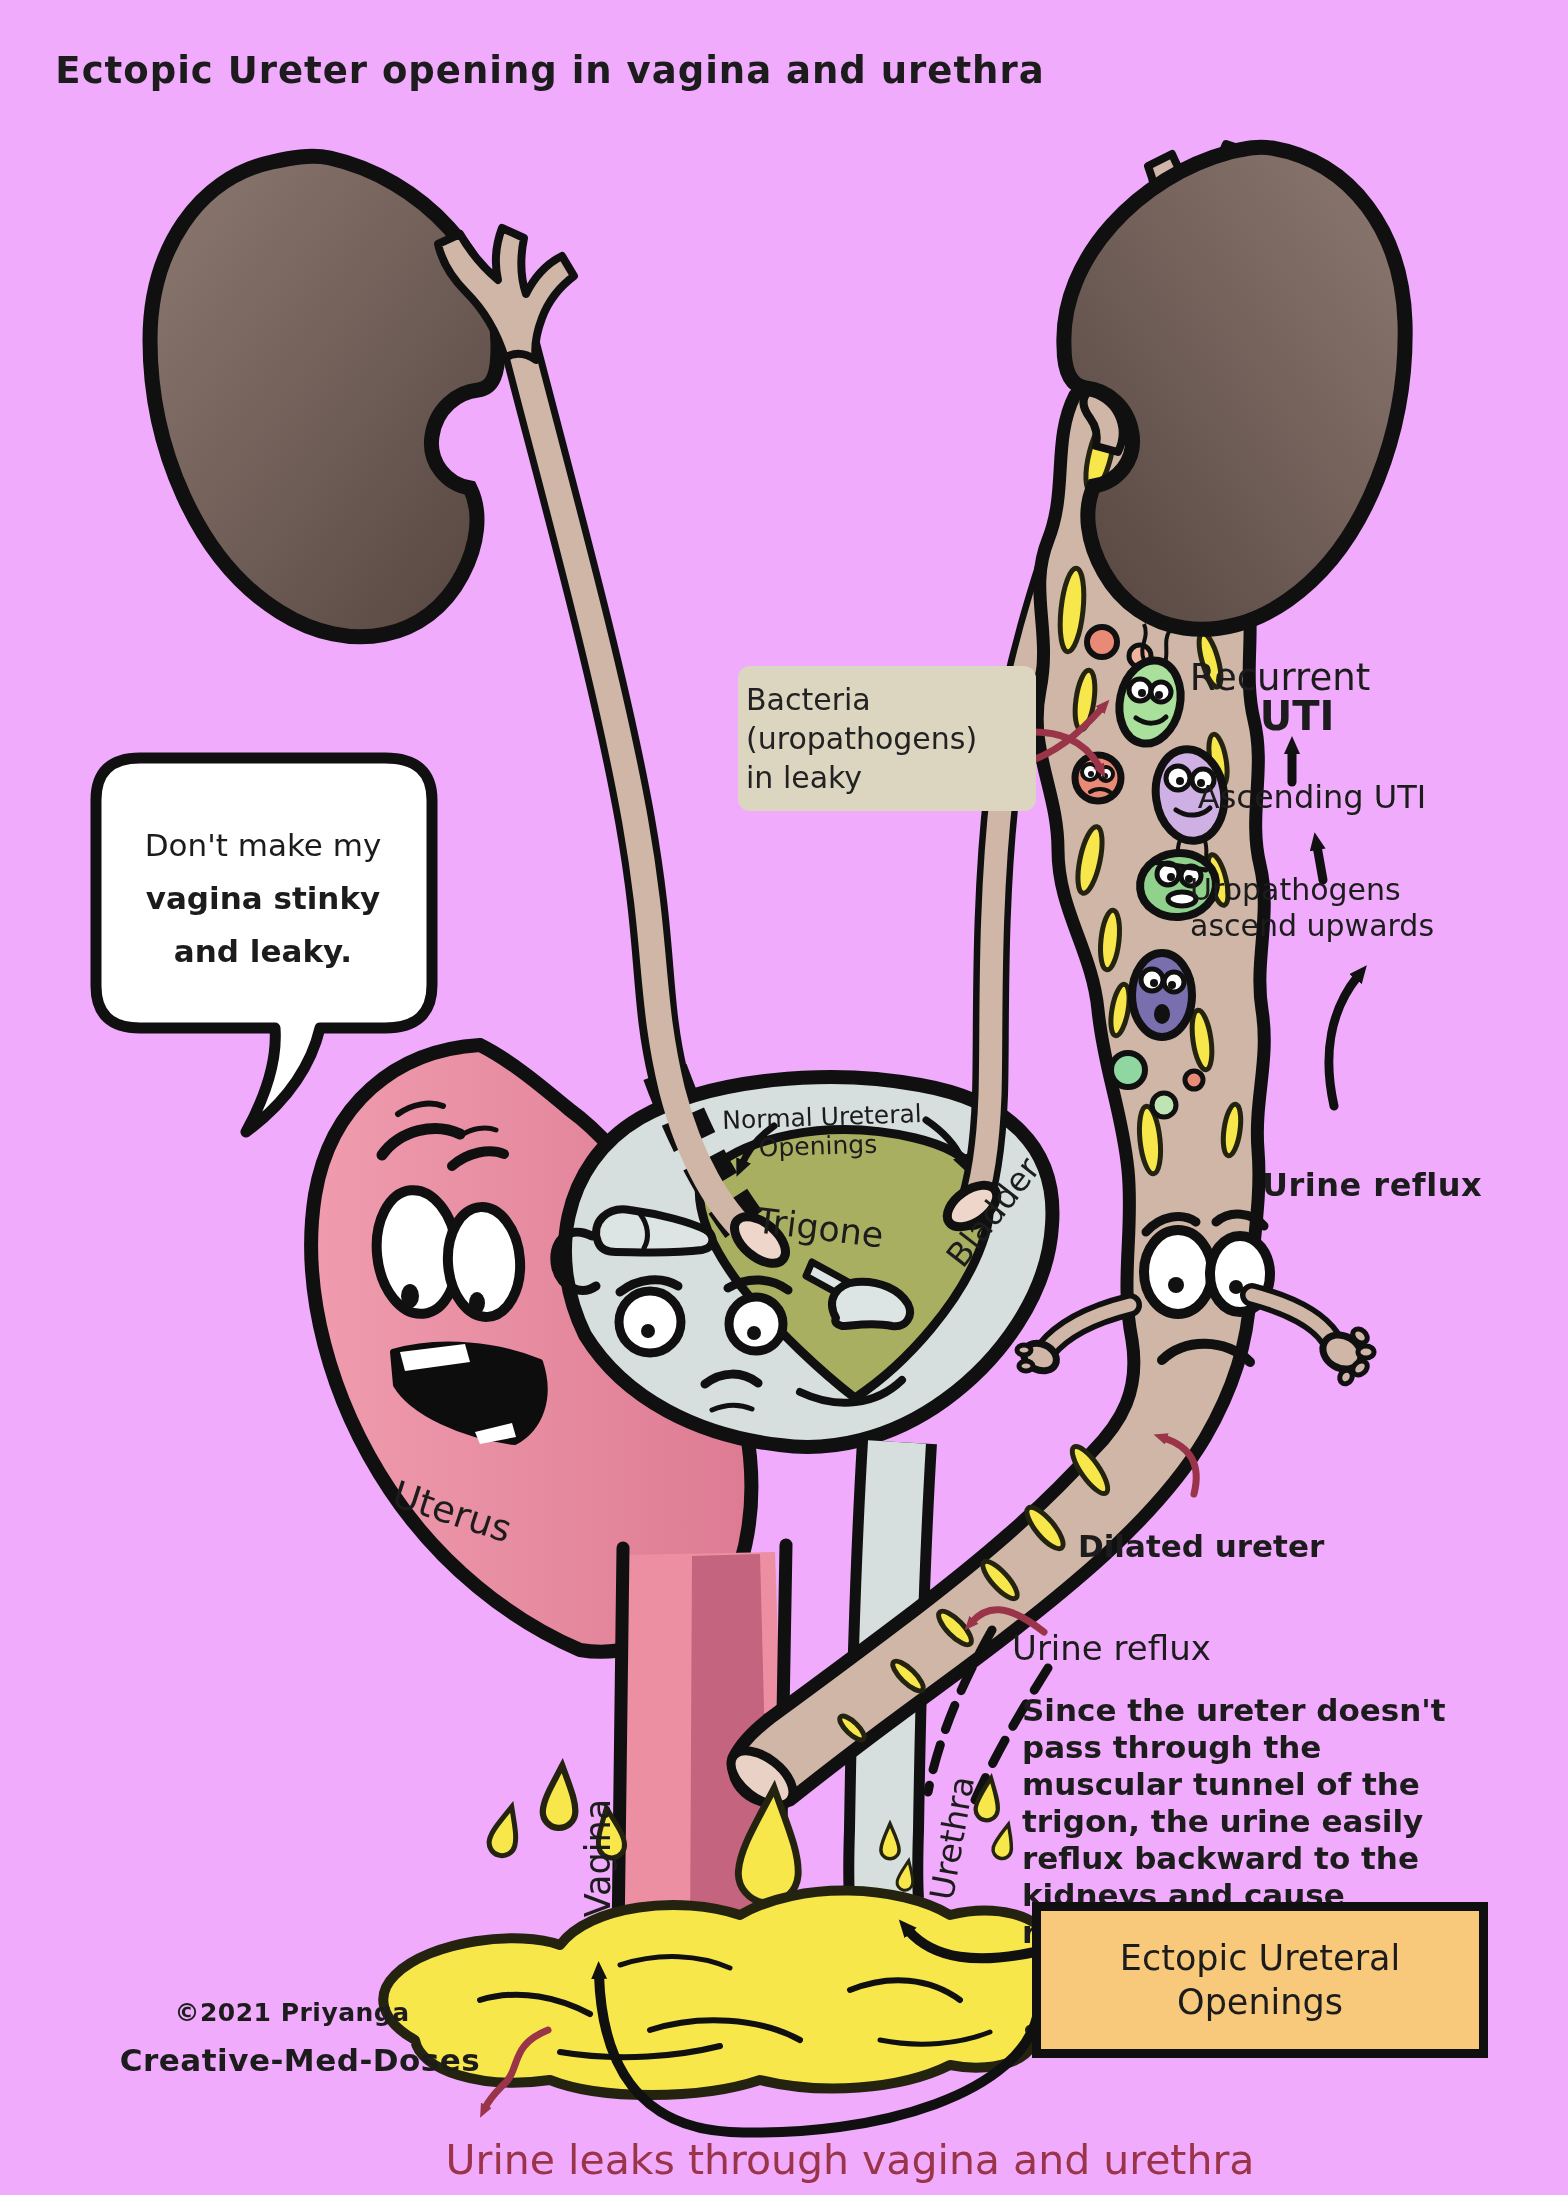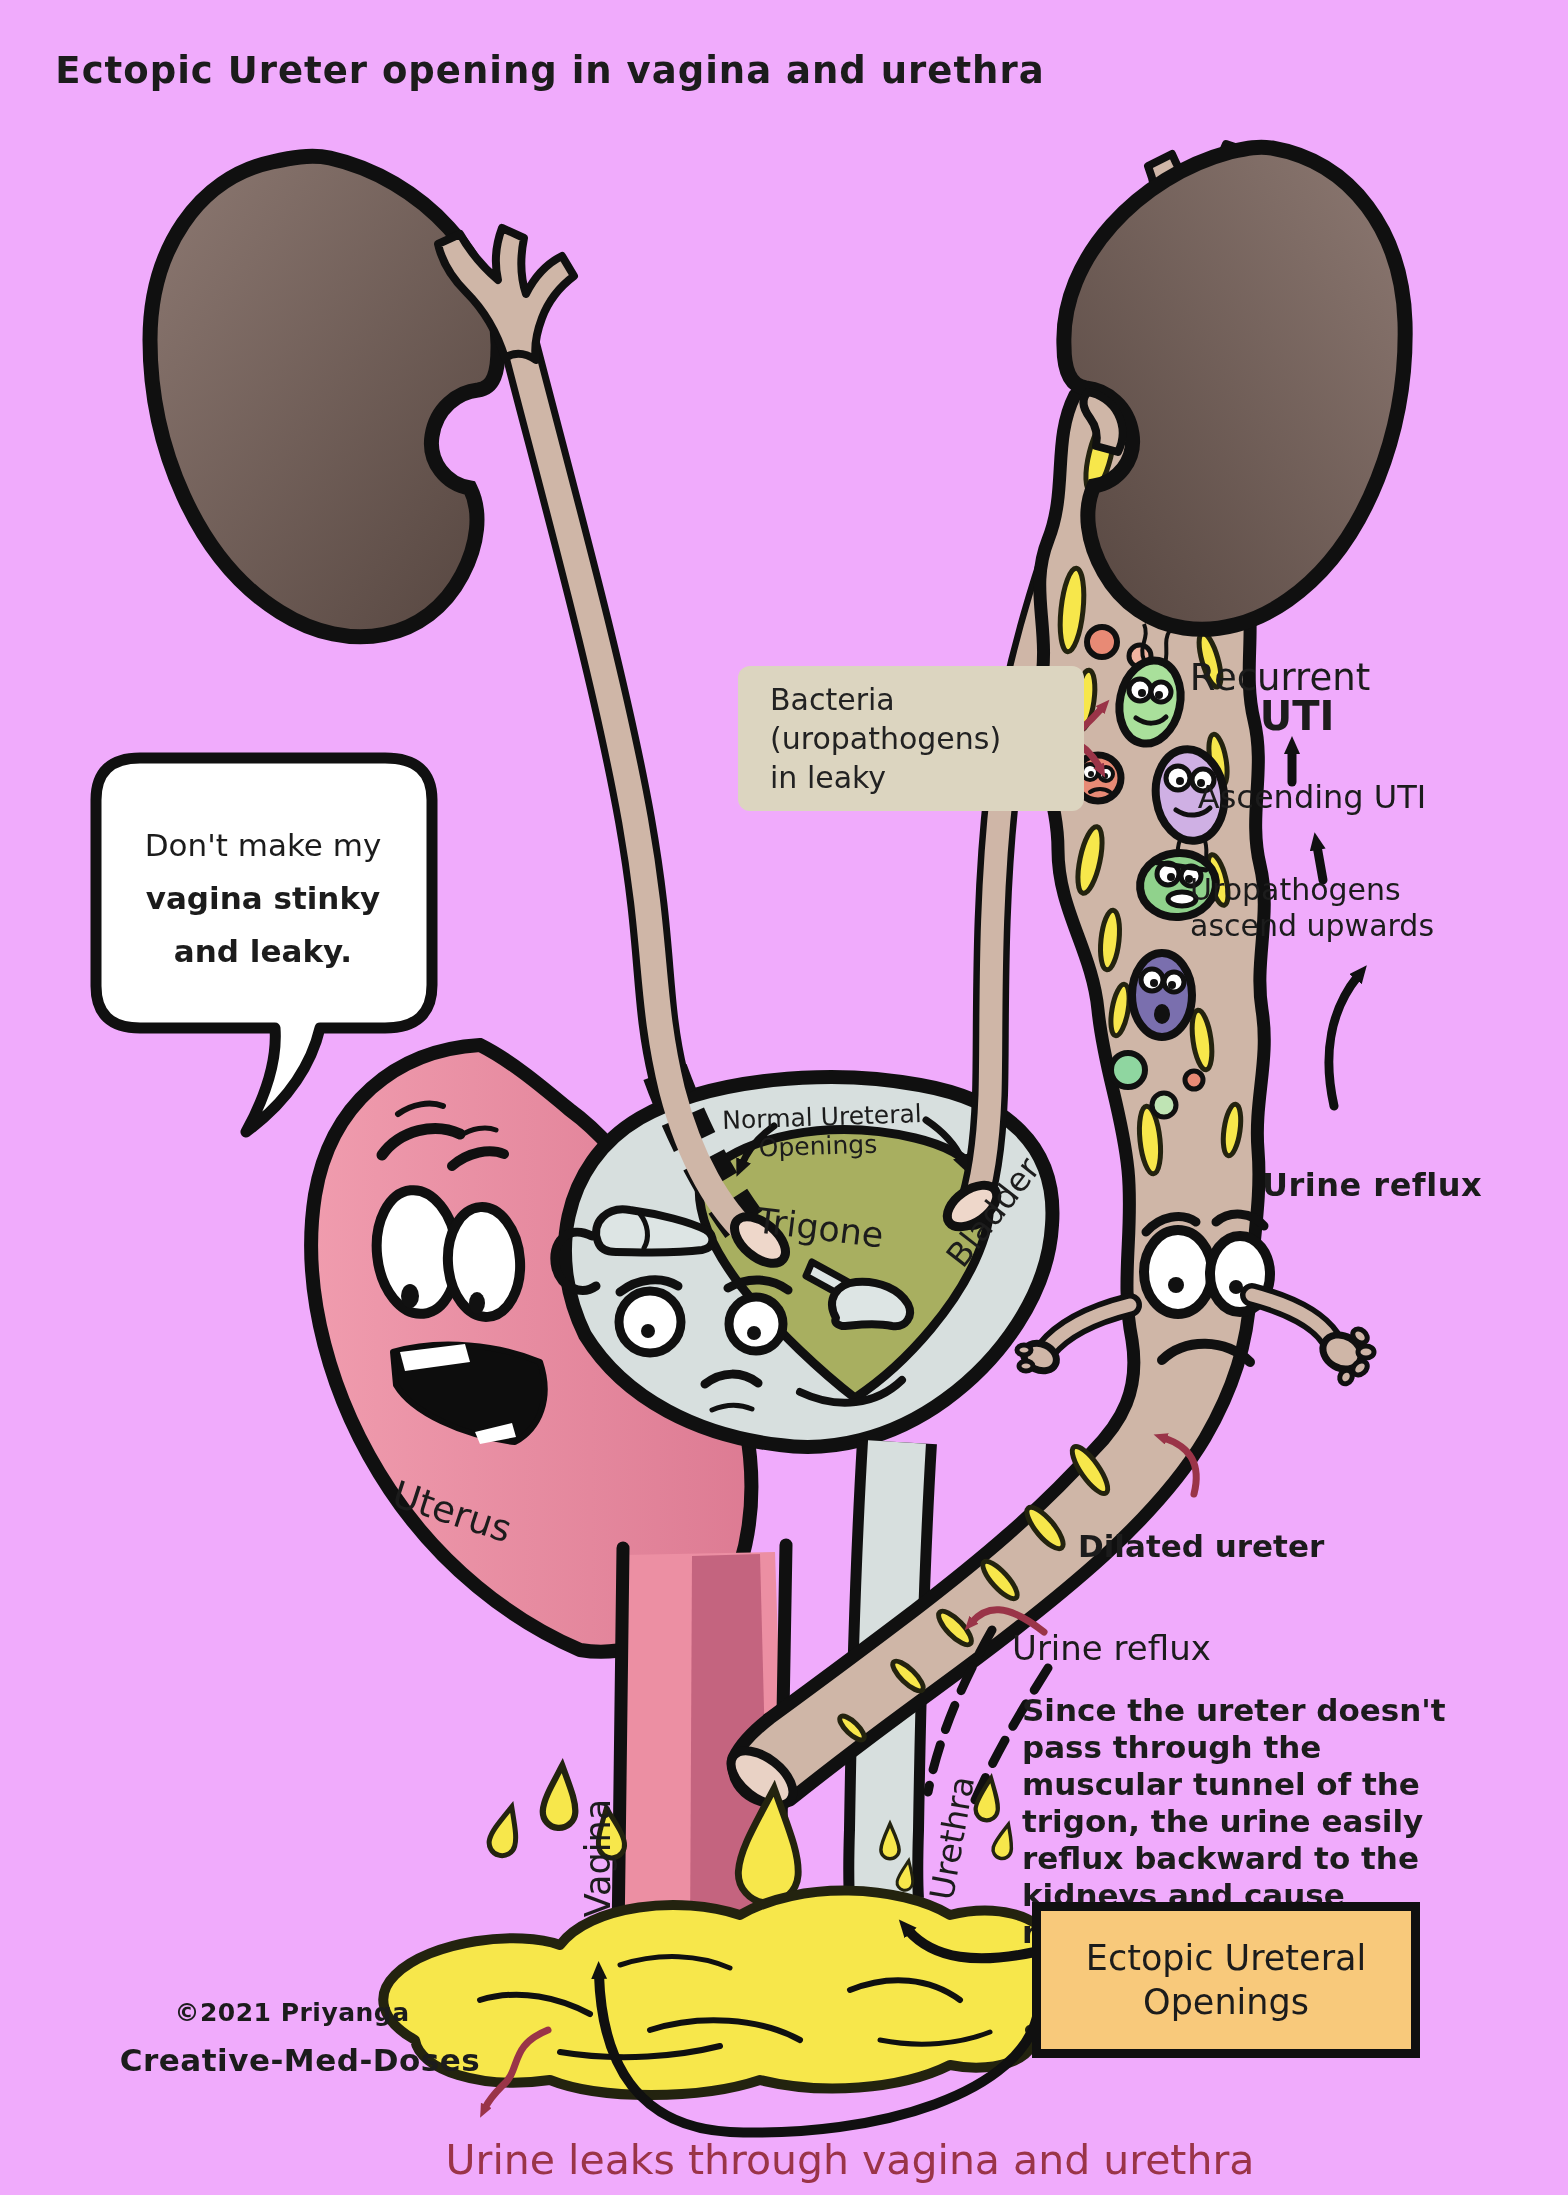--- a/index.html
+++ b/index.html
@@ -6,22 +6,22 @@
   .canvas{position:relative;width:1568px;height:2195px;background:#f0abfc;overflow:hidden;
           font-family:"DejaVu Sans","Liberation Sans",sans-serif;color:#1c1c1c;}
   svg{position:absolute;left:0;top:0;}
   .lc{position:absolute;transform:translate(-50%,-50%);white-space:nowrap;}
   .ll{position:absolute;white-space:nowrap;}
   .hand{font-weight:700;letter-spacing:.5px;}
   .title{font-size:37px;font-weight:700;letter-spacing:1px;}
   .bubble-text{text-align:center;line-height:53px;font-size:31px;}
   .bubble-text .b{font-weight:700;}
   .bact-box{position:absolute;left:738px;top:666px;width:282px;background:var(--labelbox);
-            border-radius:12px;padding:14px 32px;font-size:30px;line-height:39px;color:#222;}
-  .ectopic-box{position:absolute;left:1032px;top:1902px;width:388px;height:156px;background:var(--orange);
+            border-radius:12px;padding:14px 8px;font-size:30px;line-height:39px;color:#222;}
+  .ectopic-box{position:absolute;left:1032px;top:1902px;width:456px;height:156px;background:var(--orange);
                border:9px solid #101010;box-sizing:border-box;display:flex;align-items:center;justify-content:center;
                text-align:center;font-size:35px;line-height:44px;}
   .para{font-size:31px;line-height:37px;white-space:normal;width:470px;}
   .red{color:var(--red);}
   
   .ol{stroke:#101010;}
   .kidneyL{fill:url(#gkL);} .kidneyR{fill:url(#gkR);}
   .tan{fill:var(--ureter);} .tanS{stroke:var(--ureter);}
   .blk{stroke:#101010;fill:none;}
   .urine{fill:var(--urine);stroke:#23230f;}

